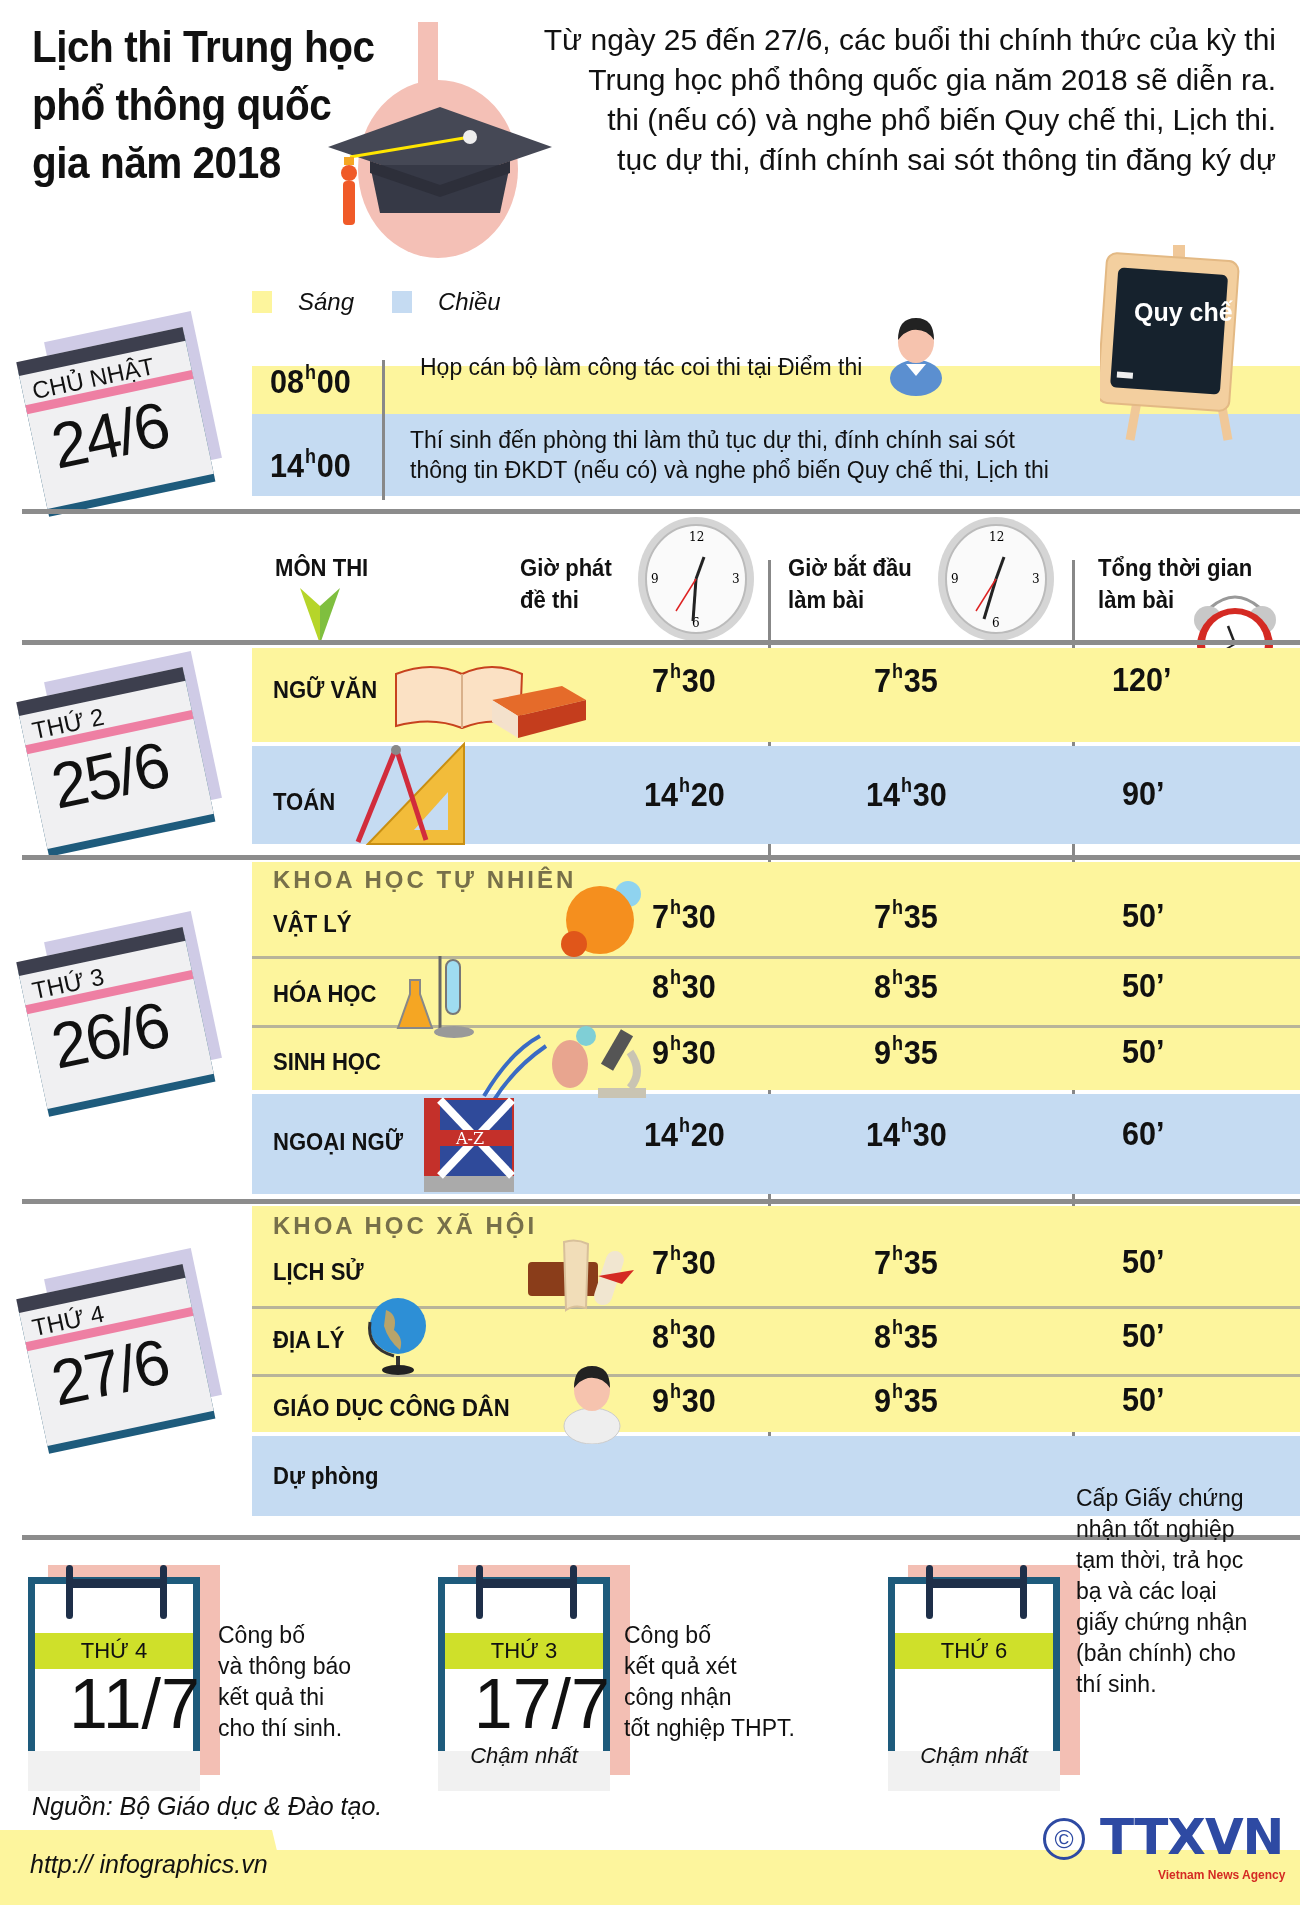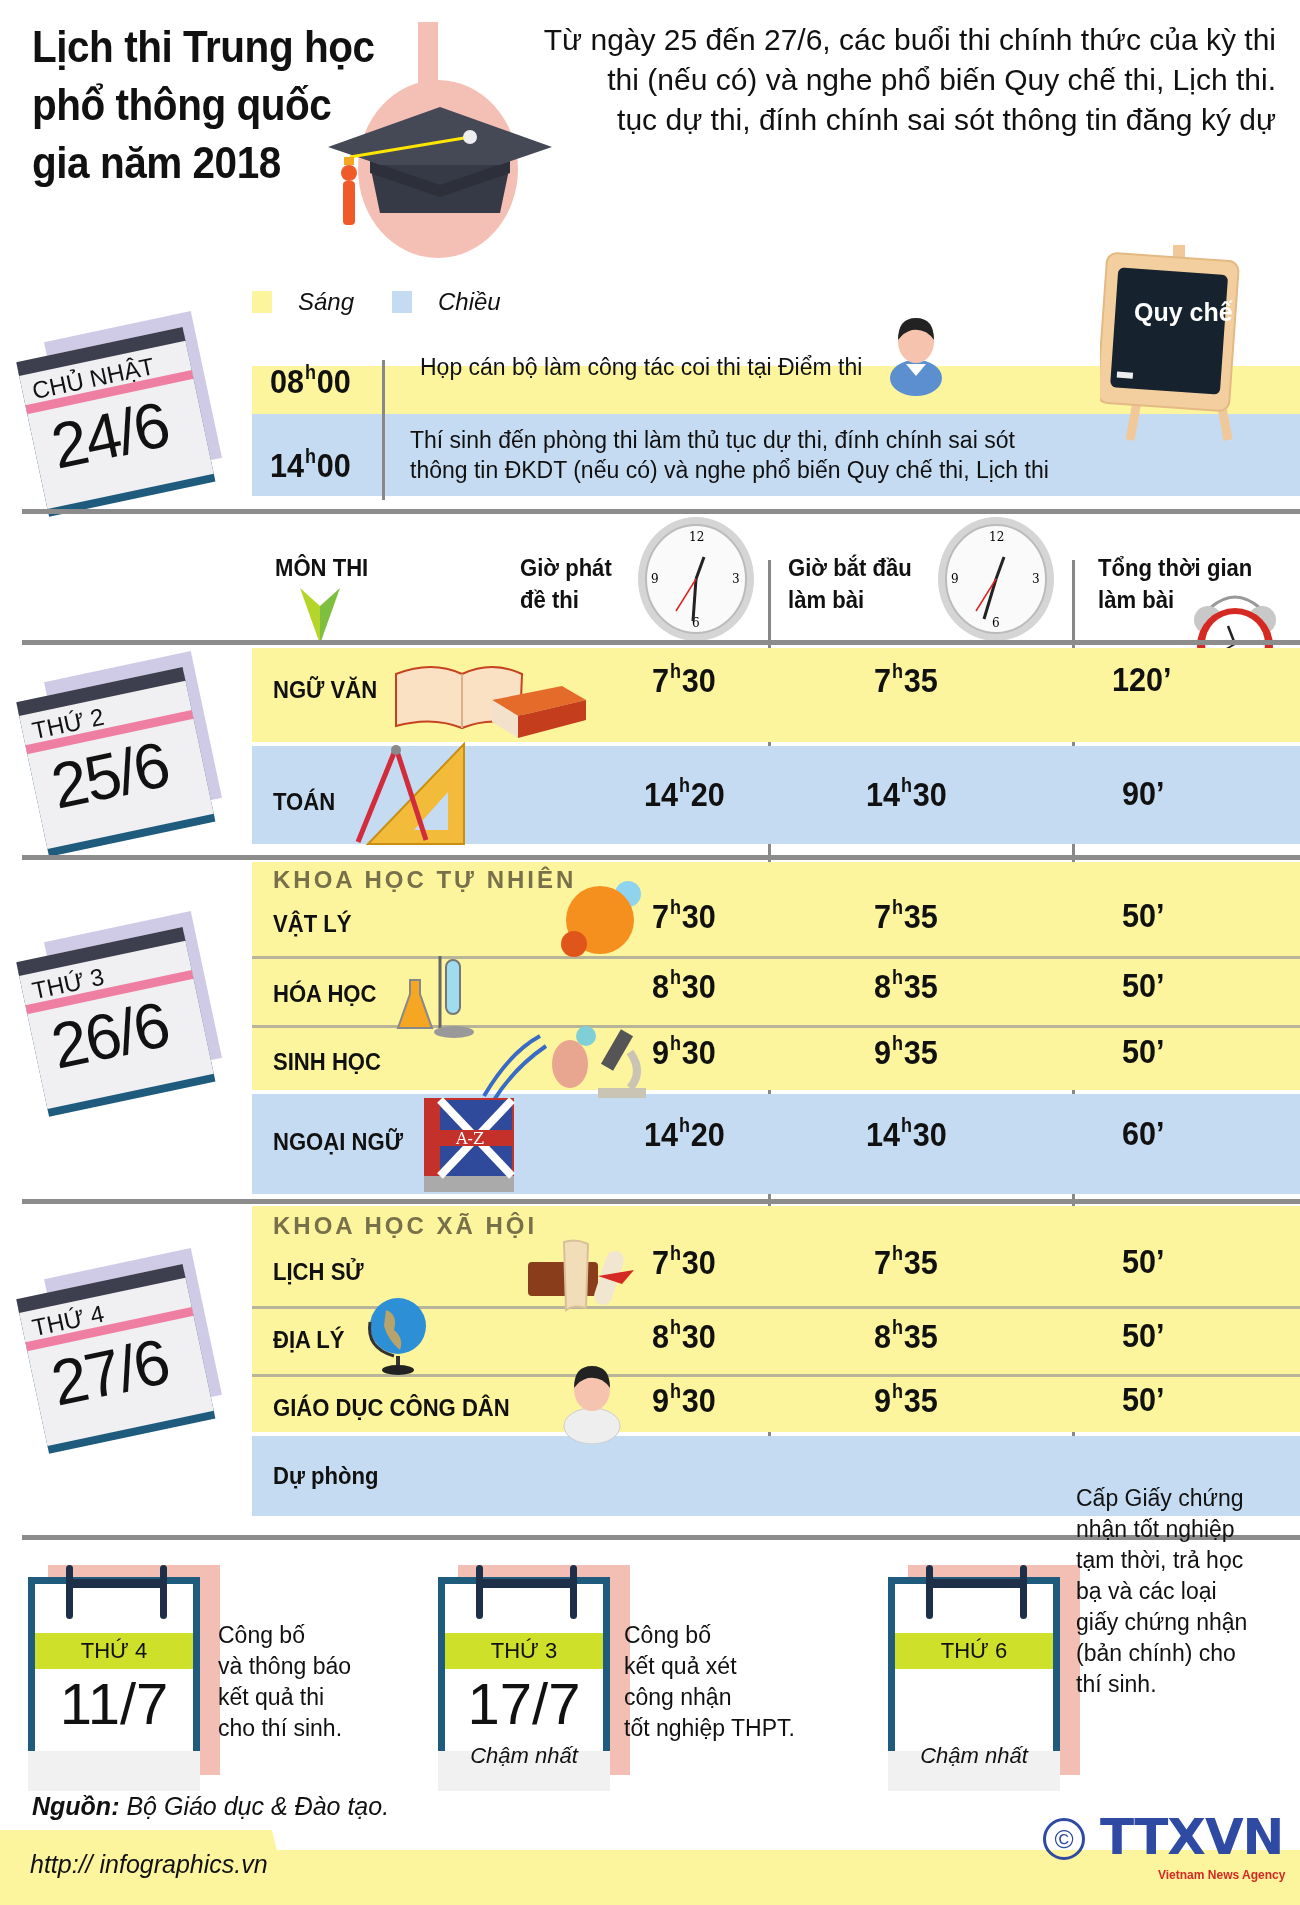--- a/index.html
+++ b/index.html
@@ -42,21 +42,21 @@
   .pad .date { position: absolute; left: 18px; top: 54px; font-size: 64px; letter-spacing: -2px; white-space: nowrap; }
 
   
   .bcal { width: 190px; height: 225px; }
   .bcal .shadow { position: absolute; left: 20px; top: 0; width: 172px; height: 210px; background: #f3bfb4; }
   .bcal .frame { position: absolute; left: 0; top: 12px; width: 172px; height: 213px; background: #fff; border: 7px solid #1e5b7c; border-bottom: none; }
   .bcal .foot { position: absolute; left: 0; top: 186px; width: 172px; height: 40px; background: #f1f1f1; }
   .bcal .ring { position: absolute; top: 0; width: 7px; height: 54px; background: #1e2f49; border-radius: 4px; }
   .bcal .ringtop { position: absolute; left: 38px; top: 14px; width: 100px; height: 9px; background: #1e2f49; }
   .bcal .green { position: absolute; left: 7px; top: 68px; width: 158px; height: 36px; background: #cfe02a; font-size: 22px; text-align: center; line-height: 36px; }
-  .bcal .bdate { position: absolute; left: 0; top: 104px; width: 172px; text-align: center; font-size: 58px; line-height: 70px; }
+  .bcal .bdate { position: absolute; left: 0; top: 104px; width: 172px; text-align: right; font-size: 70px; line-height: 70px; }
   .bcal .note { position: absolute; left: 0; top: 178px; width: 172px; text-align: center; font-size: 22px; font-style: italic; }
   .bdesc { font-size: 23px; line-height: 31px; white-space: nowrap; }
 
   .footer-band { left: 0; top: 1850px; width: 1300px; height: 55px; background: #fdf59d; }
   .footer-tab { left: 0; top: 1830px; width: 290px; height: 75px; background: #fdf59d; clip-path: polygon(0 0, 272px 0, 290px 100%, 0 100%); }
 </style>
 </head>
 <body>
 
 <div class="abs cap-bg-stem"></div>
@@ -73,20 +73,21 @@
 </svg>
 
 <div class="abs title">
   <div>Lịch thi Trung học</div>
   <div>phổ thông quốc</div>
   <div>gia năm 2018</div>
 </div>
 
 <div class="abs intro">
   <div>Từ ngày 25 đến 27/6, các buổi thi chính thức của kỳ thi</div>
+  <div>Trung học phổ thông  quốc gia năm 2018 sẽ diễn ra.</div>
   <div>thi (nếu có) và nghe phổ biến Quy chế thi, Lịch thi.</div>
   <div>tục dự thi, đính chính sai sót  thông tin đăng ký dự</div>
 </div>
 
 <div class="abs legend" style="left:252px">
   <span class="swatch" style="background:#fdf59d"></span>
   <span>Sáng</span>
 </div>
 <div class="abs legend" style="left:392px">
   <span class="swatch" style="background:#c5dbf2"></span>
@@ -404,21 +405,21 @@
   <div>Cấp Giấy chứng</div>
   <div>nhận tốt nghiệp</div>
   <div>tạm thời, trả học</div>
   <div>bạ và các loại</div>
   <div>giấy chứng nhận</div>
   <div>(bản chính) cho</div>
   <div>thí sinh.</div>
 </div>
 
 <div class="abs" style="left:32px;top:1792px;font-size:25px;font-style:italic;white-space:nowrap">
-  <span style="font-weight:700">Nguồn:</span>
+  <span style="font-weight:400">Nguồn:</span>
   <span>Bộ Giáo dục &amp; Đào tạo.</span>
 </div>
 
 <div class="abs footer-band"></div>
 <div class="abs footer-tab"></div>
 <div class="abs" style="left:30px;top:1850px;font-size:25px;font-style:italic;white-space:nowrap">http:// infographics.vn</div>
 
 <div class="abs" style="left:1043px;top:1818px;font-size:34px;color:#2e4aa3;width:42px;height:42px;border:3px solid #2e4aa3;border-radius:50%;text-align:center;line-height:36px;font-size:26px">©</div>
 <div class="abs" style="left:1100px;top:1808px;font-size:50px;font-weight:900;color:#2e4aa3;letter-spacing:-1px;white-space:nowrap;font-family:'DejaVu Sans', sans-serif">TTXVN</div>
 <div class="abs" style="left:1158px;top:1868px;font-size:12px;font-weight:700;color:#d42a23;white-space:nowrap">Vietnam News Agency</div>

